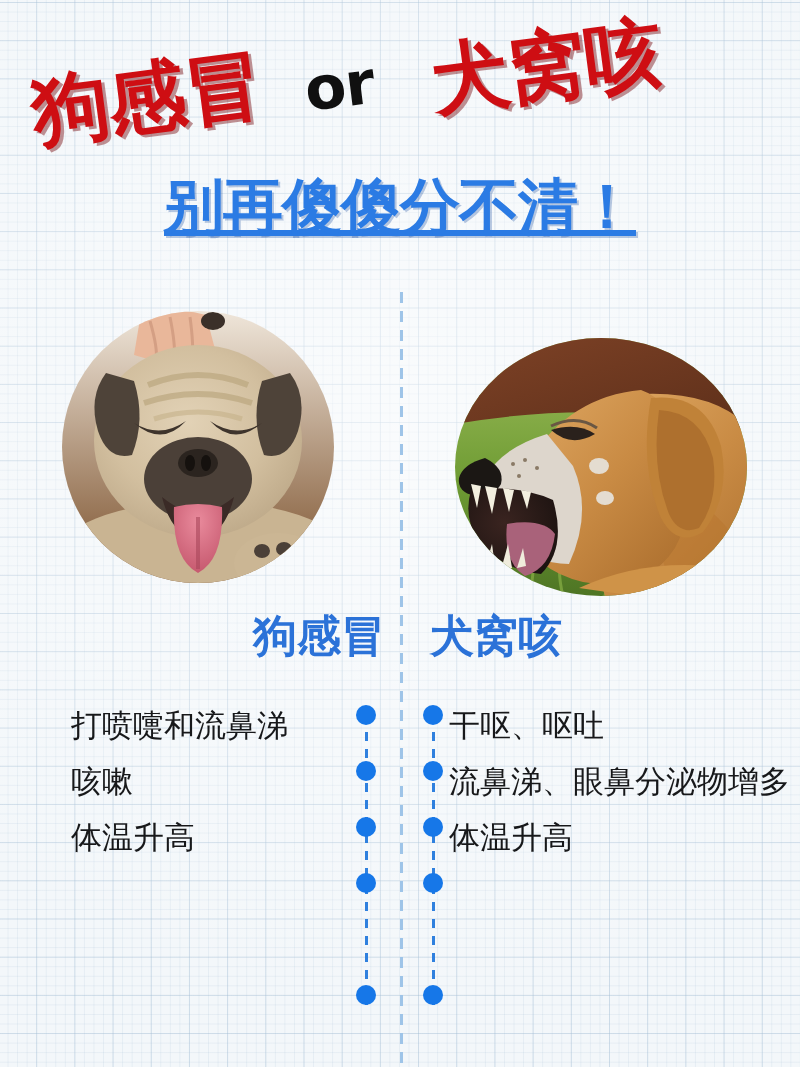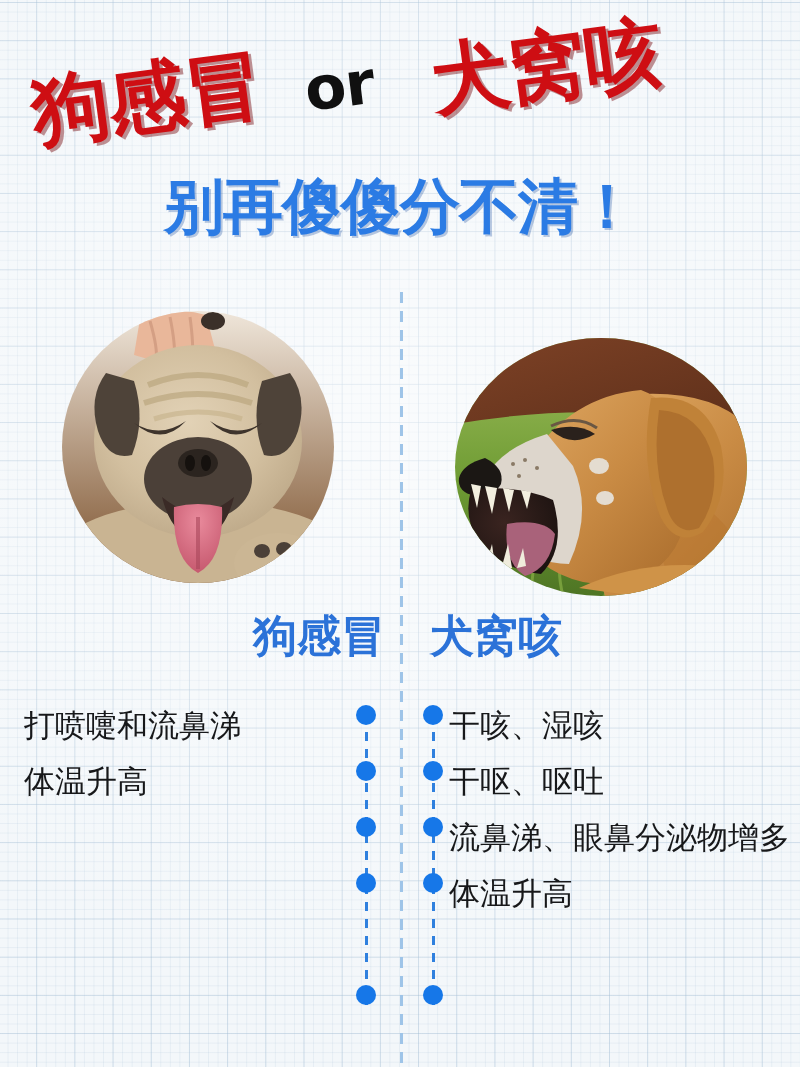--- a/index.html
+++ b/index.html
@@ -66,20 +66,21 @@
   }
   #subhead{
     position:absolute;left:0;top:175px;width:800px;
     text-align:center;
     font-size:60px;font-weight:900;
     font-family:"DejaVu Sans","Liberation Sans",sans-serif;
     color:#2B7BE4;
     letter-spacing:-1px;
     line-height:1.05;
     text-shadow:2px 2px 0 rgba(30,80,160,.30);
+    text-decoration:underline;
   }
 
   
   #divider{
     position:absolute;left:400px;top:292px;width:3px;height:775px;
     background:repeating-linear-gradient(to bottom,
       #9ec4e8 0px,#9ec4e8 11px, rgba(255,255,255,0) 11px, rgba(255,255,255,0) 19px);
   }
 
   
@@ -100,21 +101,21 @@
   }
   #col-head-right{
     position:absolute;left:430px;top:614px;
     font-size:44px;font-weight:900;
     font-family:"DejaVu Sans","Liberation Sans",sans-serif;
     color:#2B72D8;letter-spacing:0px;line-height:1;
   }
 
   #list-left{
     position:absolute;left:0;top:697px;width:330px;
-    text-align:left;padding-left:24px;box-sizing:border-box;
+    text-align:left;padding-left:71px;box-sizing:border-box;
   }
   #list-left .li{
     font-size:31px;color:#17181a;line-height:1;height:56px;
     font-family:"DejaVu Sans","Liberation Sans",sans-serif;
     display:flex;align-items:center;white-space:nowrap;
   }
 
   #list-right{
     position:absolute;left:449px;top:697px;width:346px;
   }
@@ -311,21 +312,21 @@
   <div class="tl-line"></div>
   <div class="tl-dot" style="top:0px"></div>
   <div class="tl-dot" style="top:56px"></div>
   <div class="tl-dot" style="top:112px"></div>
   <div class="tl-dot" style="top:168px"></div>
   <div class="tl-dot" style="top:280px"></div>
 </div>
 
 <div id="list-left">
   <div class="li">打喷嚏和流鼻涕</div>
+  <div class="li">咳嗽</div>
   <div class="li">体温升高</div>
 </div>
 
 <div id="list-right">
-  <div class="li">干咳、湿咳</div>
   <div class="li">干呕、呕吐</div>
   <div class="li">流鼻涕、眼鼻分泌物增多</div>
   <div class="li">体温升高</div>
 </div>
 
 </body></html>

